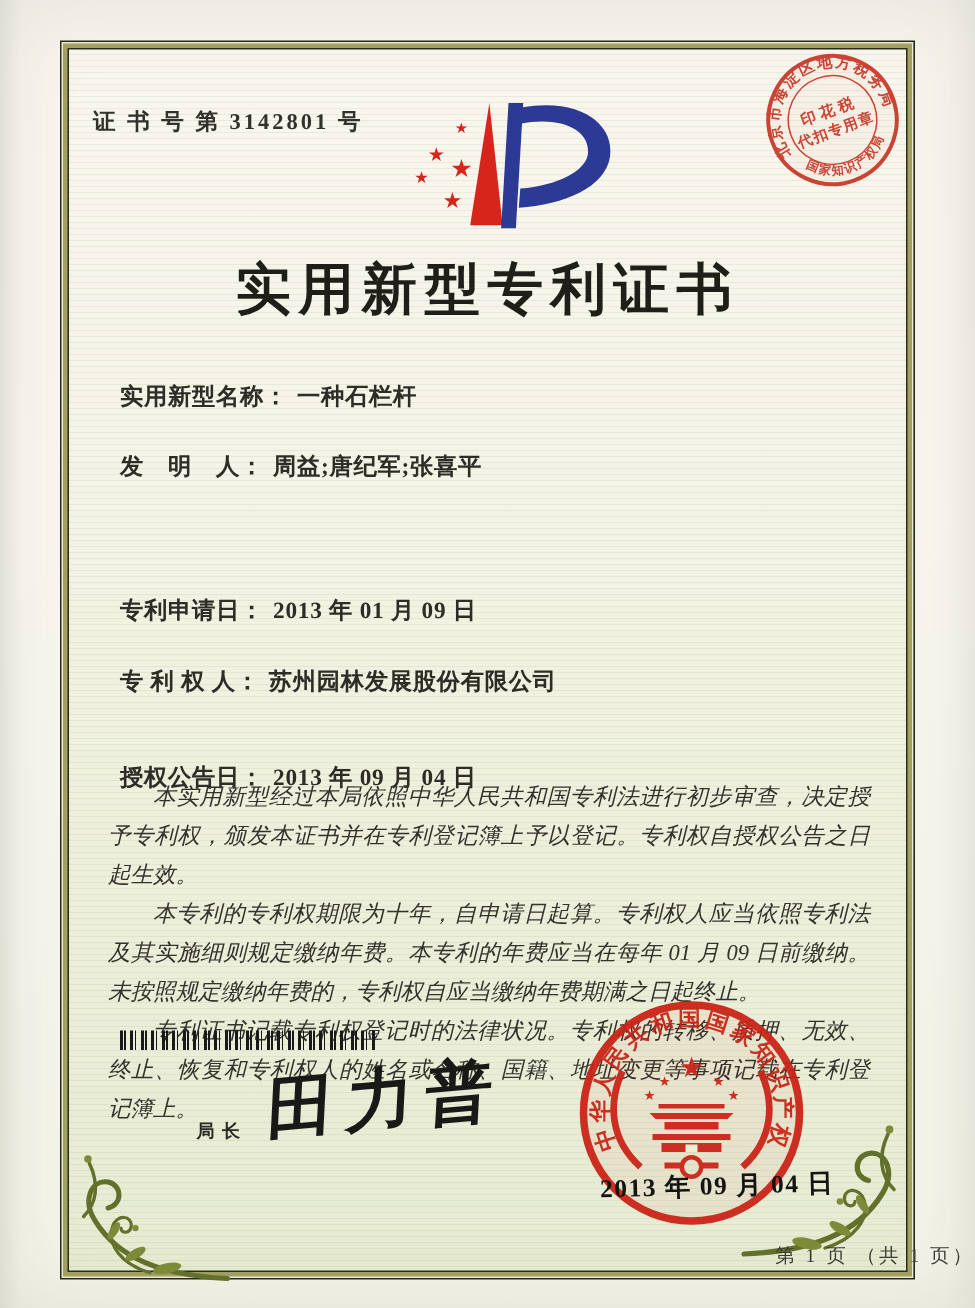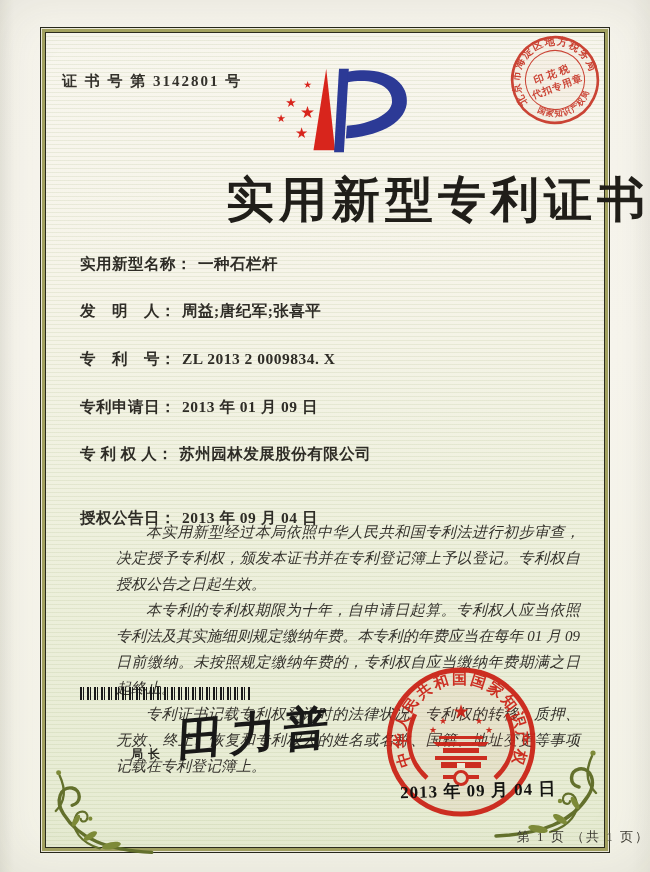--- a/index.html
+++ b/index.html
@@ -36,34 +36,34 @@
         rgba(0,0,0,0) 1px, rgba(0,0,0,0) 4px),
       linear-gradient(180deg, #f8f6ee 0%, #f6f4e9 30%, #eef0dd 62%, #e6ebd2 100%);
   }
   
   .abs { position:absolute; }
   .cert-no {
     left:62px; top:72px; font-size:15px; font-weight:700;
     letter-spacing:2px; color:#33312b;
   }
   .title {
-    left:0; right:0; top:168px; text-align:right;
-    font-size:48px; font-weight:700; letter-spacing:5px; color:#201e19;
+    left:0; right:0; top:168px; text-align:center;
+    font-size:37px; font-weight:700; letter-spacing:5px; color:#201e19;
   }
   .field-row {
     left:80px; font-size:15.5px; font-weight:600; color:#2e2c26;
     letter-spacing:.5px; white-space:nowrap;
   }
   .field-row .val { margin-left:6px;margin-top:27px; }
   .body-text {
     left:72px; top:519px; width:508px;
     font-size:15px; line-height:26px; color:#34322c;
     font-style:italic; text-align:justify;
   }
-  .body-text p { text-indent:2em;margin-left:44px; }
+  .body-text p { text-indent:2em; }
   
   .barcode {
     left:80px; top:687px; width:170px; height:13px;
     background:
       repeating-linear-gradient(90deg,
         #191919 0 2px, rgba(0,0,0,0) 2px 3px,
         #191919 3px 4px, rgba(0,0,0,0) 4px 7px,
         #191919 7px 9px, rgba(0,0,0,0) 9px 10px,
         #191919 10px 11px, rgba(0,0,0,0) 11px 14px);
   }
@@ -143,23 +143,20 @@
   </div>
 
   <div class="abs title">实用新型专利证书</div>
 
   <div class="abs field-row" style="top:254px">
     <span>实用新型名称：</span><span class="val">一种石栏杆</span>
   </div>
   <div class="abs field-row" style="top:301px">
     <span>发　明　人：</span><span class="val">周益;唐纪军;张喜平</span>
   </div>
-  <div class="abs field-row" style="top:349px">
-    <span>专　利　号：</span><span class="val">ZL 2013 2 0009834. X</span>
-  </div>
   <div class="abs field-row" style="top:397px">
     <span>专利申请日：</span><span class="val">2013 年 01 月 09 日</span>
   </div>
   <div class="abs field-row" style="top:444px">
     <span>专 利 权 人：</span><span class="val">苏州园林发展股份有限公司</span>
   </div>
   <div class="abs field-row" style="top:508px">
     <span>授权公告日：</span><span class="val">2013 年 09 月 04 日</span>
   </div>
 

